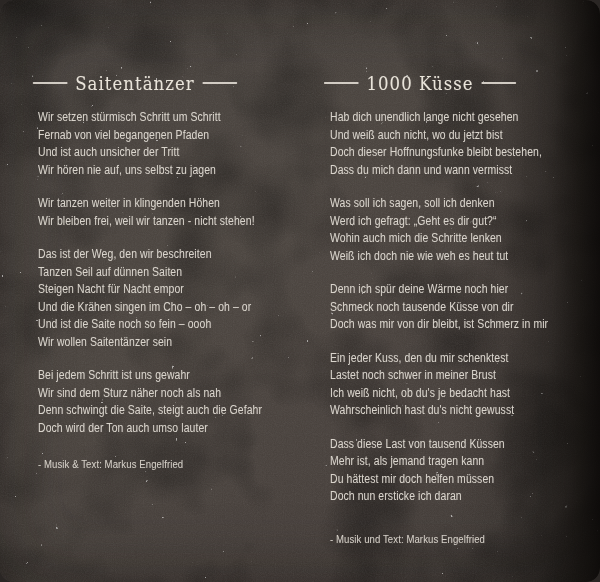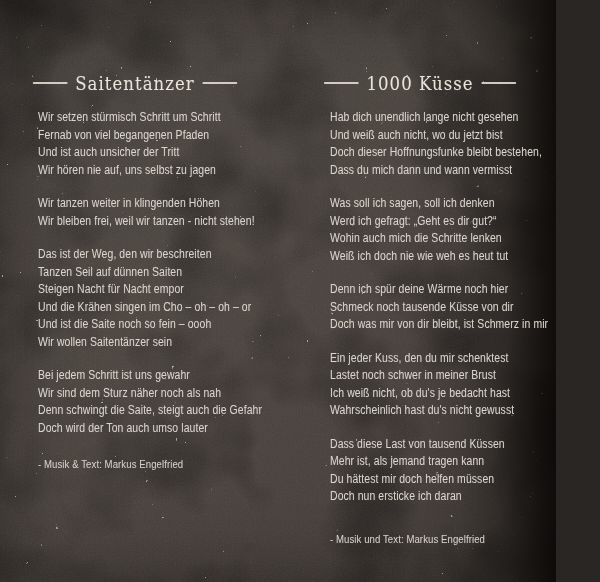--- a/index.html
+++ b/index.html
@@ -1,28 +1,29 @@
 <!DOCTYPE html>
 <html><head>
 <meta charset="utf-8">
 <style>
   html,body { margin:0; padding:0; }
   body { width:600px; height:582px; overflow:hidden; background:#2a2624; }
 
   .page {
     position:relative;
-    width:556px; height:582px;
+    width:600px; height:582px;
     background:
       radial-gradient(140% 120% at 35% 45%, rgba(88,80,74,0.25) 0%, rgba(0,0,0,0) 55%),
       linear-gradient(135deg, #45403c 0%, #4a443f 40%, #47403c 70%, #433d39 100%),
       #48423d;
     background-color:#48423d;
     box-shadow: inset 0 0 70px rgba(10,8,6,0.45);
     overflow:hidden;
     font-family:"Liberation Sans", sans-serif;
+    border-radius:14px;
   }
 
   .texture {
     position:absolute; inset:0; z-index:1;
     pointer-events:none;
   }
 
   .spine-shadow {
     position:absolute; top:0; right:0; bottom:0; width:150px; z-index:2;
     background:linear-gradient(to right,

